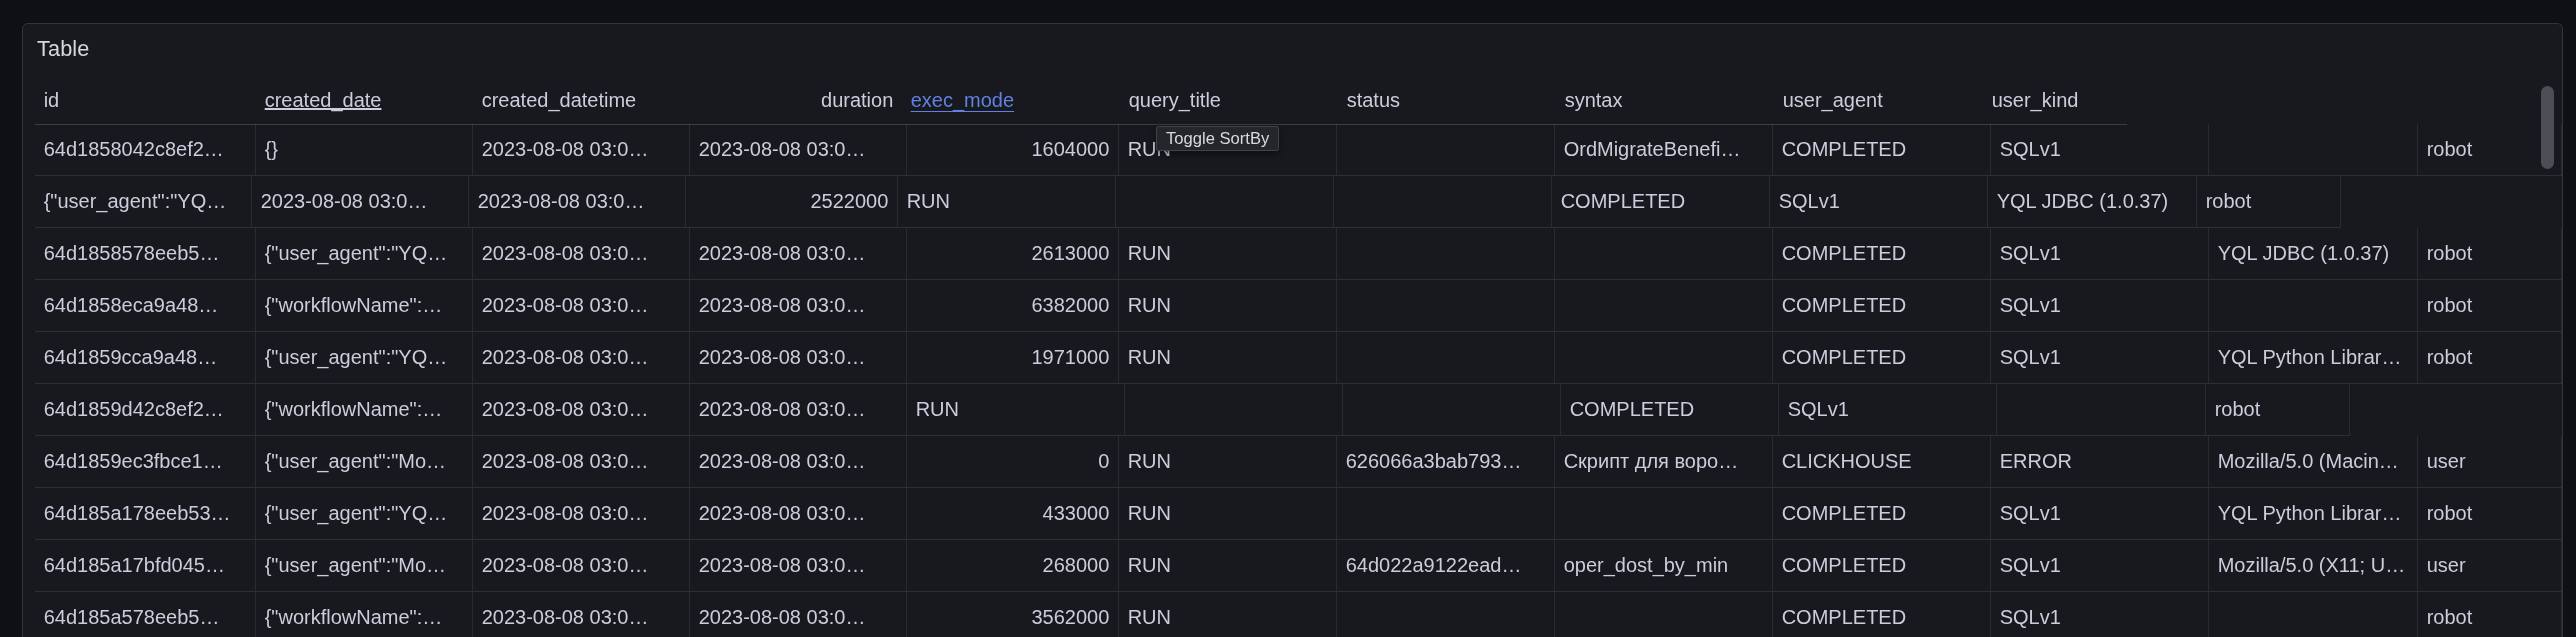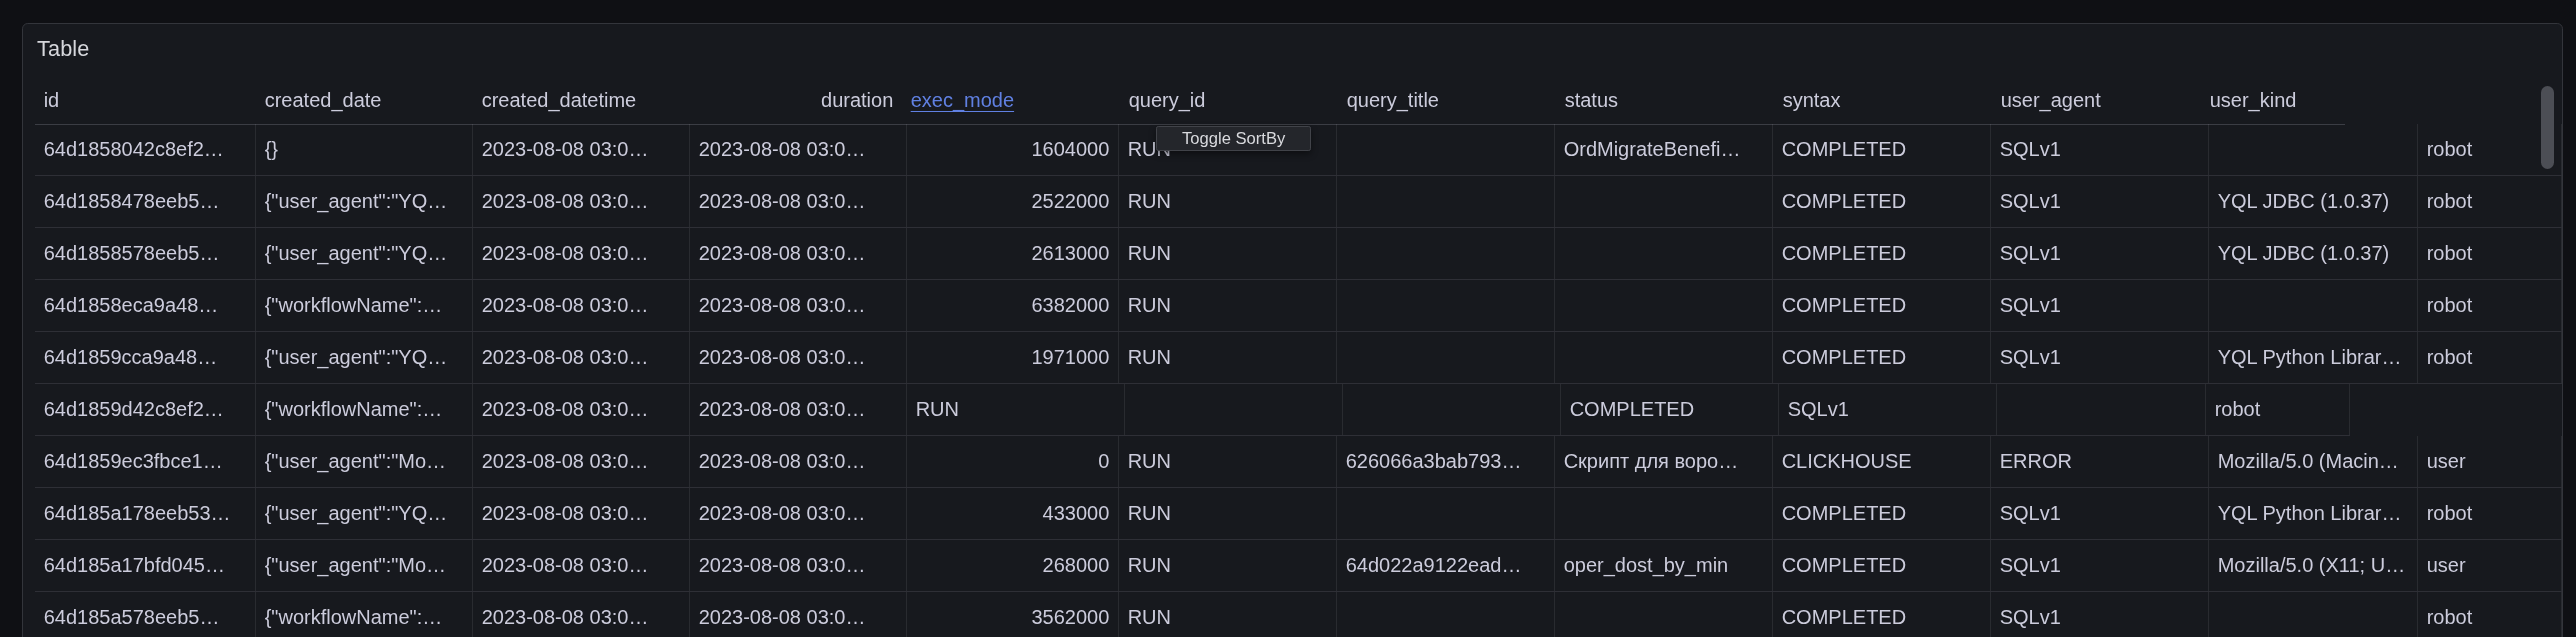--- a/index.html
+++ b/index.html
@@ -97,45 +97,44 @@
     border-radius: 6.5px;
     background: var(--thumb, #4c4e55);
     cursor: pointer;
   }
   .tooltip {
     position: absolute;
     left: 1156px;
     top: 126px;
     height: 25px;
     box-sizing: border-box;
-    padding: 0 25px;
+    padding: 0 9px;
     display: flex;
     align-items: center;
     background: var(--tooltip-bg, #24262b);
     border: 0.7px solid var(--tooltip-border, #414349);
     border-radius: 2.2px;
     color: var(--tooltip-text, #d9dade);
     font-size: 16.6px;
     white-space: nowrap;
     z-index: 10;
     box-shadow: 0 2.9px 7.2px rgba(0,0,0,0.45);
   }
 </style>
 </head>
 <body>
 
 <div class="panel">
   <div class="panel-title">Table</div>
   <div class="thead">
       <div class="th" style="width: 221px;">id</div>
-      <div class="th" style="width: 217px;">created_date</div>
+      <div class="th" style="width: 217px; text-decoration: underline;">created_date</div>
       <div class="th" style="width: 217px;">created_datetime</div>
       <div class="th right" style="width: 212px;">duration</div>
       <div class="th sorted" style="width: 218px;">exec_mode</div>
-      <div class="th" style="width: 218px;">query_id</div>
       <div class="th" style="width: 218px;">query_title</div>
       <div class="th" style="width: 218px;">status</div>
       <div class="th" style="width: 218px;">syntax</div>
       <div class="th" style="width: 209px;">user_agent</div>
       <div class="th" style="width: 144px;">user_kind</div>
     </div>
   <div class="tbody">
       <div class="tr">
         <div class="td" style="width: 221px;">64d1858042c8ef2…</div>
         <div class="td" style="width: 217px;">{}</div>
@@ -144,21 +143,20 @@
         <div class="td right" style="width: 212px;">1604000</div>
         <div class="td" style="width: 218px;">RUN</div>
         <div class="td" style="width: 218px;"></div>
         <div class="td" style="width: 218px;">OrdMigrateBenefi…</div>
         <div class="td" style="width: 218px;">COMPLETED</div>
         <div class="td" style="width: 218px;">SQLv1</div>
         <div class="td" style="width: 209px;"></div>
         <div class="td" style="width: 144px;">robot</div>
       </div>
       <div class="tr">
-        <div class="td" style="width: 221px;">64d1858478eeb5…</div>
         <div class="td" style="width: 217px;">{"user_agent":"YQ…</div>
         <div class="td" style="width: 217px;">2023-08-08 03:0…</div>
         <div class="td" style="width: 217px;">2023-08-08 03:0…</div>
         <div class="td right" style="width: 212px;">2522000</div>
         <div class="td" style="width: 218px;">RUN</div>
         <div class="td" style="width: 218px;"></div>
         <div class="td" style="width: 218px;"></div>
         <div class="td" style="width: 218px;">COMPLETED</div>
         <div class="td" style="width: 218px;">SQLv1</div>
         <div class="td" style="width: 209px;">YQL JDBC (1.0.37)</div>

